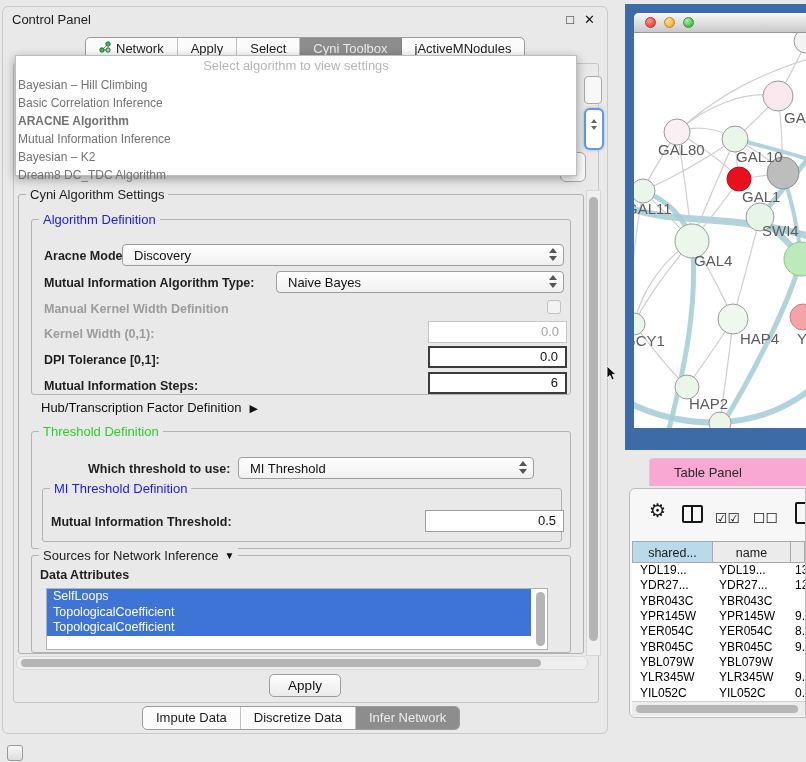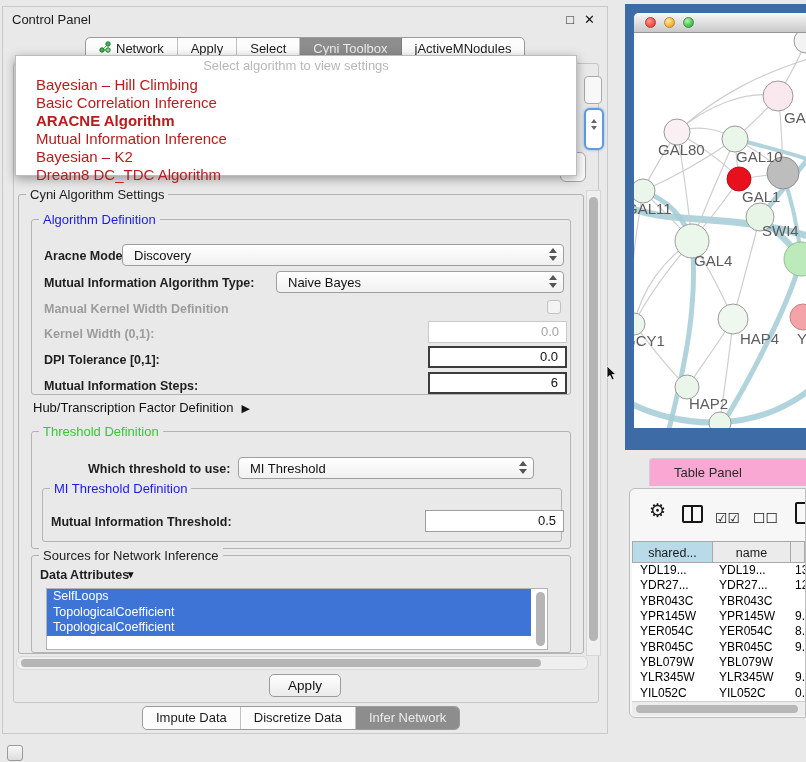--- a/index.html
+++ b/index.html
@@ -1,21 +1,21 @@
 <!DOCTYPE html>
 <html><head>
 <meta charset="utf-8">
 <style>
   html,body{margin:0;padding:0;}
   body{font-family:"Liberation Sans","DejaVu Sans",sans-serif;}
   #screen{position:relative;width:806px;height:762px;background:#e9e9e9;overflow:hidden;}
 
   
   #control-panel{position:absolute;left:2px;top:6px;width:606px;height:728px;
-    background:#e9e9e9;border:1px solid #c9c9c9;border-radius:0;box-sizing:border-box;}
+    background:#e9e9e9;border:1px solid #c9c9c9;border-radius:6px;box-sizing:border-box;}
   .cp-titlebar{position:absolute;left:0;top:0;width:100%;height:26px;}
   .cp-title{position:absolute;left:9px;top:0;line-height:26px;font-size:13px;color:#1b1b1b;}
   .cp-float{position:absolute;right:33px;top:5px;font-size:13px;color:#222;cursor:default;}
   .cp-close{position:absolute;right:12px;top:5px;font-size:13px;font-weight:bold;color:#111;}
 
   
   .seg-bar{position:absolute;display:flex;height:22px;background:#fcfcfc;border:1px solid #9b9b9b;
     border-radius:5px;overflow:hidden;font-size:13px;justify-content:space-between;}
   .seg-bar .tab{padding:0 13px;line-height:22px;color:#1c1c1c;border-right:1px solid #c2c2c2;
     display:flex;align-items:center;gap:5px;white-space:nowrap;}
@@ -84,21 +84,21 @@
 
   
   #apply-btn{position:absolute;left:266px;top:667px;width:72px;height:23px;line-height:21px;
     text-align:center;font-size:13.5px;color:#111;background:linear-gradient(#fefefe,#ebebeb);
     border:1px solid #9c9c9c;border-radius:5px;box-sizing:border-box;}
 
   
   #popup{position:absolute;left:15px;top:55px;width:562px;height:121px;background:#fff;
     border:1px solid #bdbdbd;box-shadow:0 3px 10px rgba(0,0,0,0.35);z-index:60;box-sizing:border-box;}
   #popup-placeholder{height:20px;line-height:20px;text-align:center;color:#b7b7b7;font-size:13px;}
-  .popup-item{height:18px;line-height:18px;font-size:15px;color:#b91c1c;padding-left:20px;white-space:nowrap;}
+  .popup-item{height:18px;line-height:18px;font-size:12px;color:#737373;padding-left:2px;white-space:nowrap;}
   .popup-item.bold{font-weight:bold;}
 
   
   #net-frame{position:absolute;left:625px;top:4px;width:181px;height:446px;background:#3d6ba6;}
   #mac-window{position:absolute;left:9px;top:9px;width:172px;height:415px;background:#fff;
     border-radius:5px 0 0 0;overflow:hidden;}
   .mac-titlebar{position:absolute;left:0;top:0;width:100%;height:20px;
     background:linear-gradient(#f7f7f7,#c9c9c9);border-bottom:1px solid #979797;box-sizing:border-box;}
   .light{position:absolute;top:4px;width:11px;height:11px;border-radius:50%;box-sizing:border-box;}
   .light.red{left:11px;background:radial-gradient(circle at 35% 30%,#ff9a93,#f4534a 60%,#c93830);border:1px solid #b33a32;}
@@ -219,21 +219,21 @@
           <div class="flabel disabled" style="left:12px;top:107px;">Kernel Width (0,1):</div>
           <div class="field disabled" style="left:396px;top:101px;width:139px;height:22px;">0.0</div>
 
           <div class="flabel" style="left:12px;top:133px;">DPI Tolerance [0,1]:</div>
           <div class="field strong" style="left:396px;top:126px;width:139px;height:22px;">0.0</div>
 
           <div class="flabel" style="left:12px;top:159px;">Mutual Information Steps:</div>
           <div class="field strong" style="left:396px;top:152px;width:139px;height:22px;">6</div>
         </div>
 
-        <div style="position:absolute;left:14px;top:205px;font-size:13px;color:#111;display:flex;align-items:flex-end;gap:8px;">
+        <div style="position:absolute;left:22px;top:205px;font-size:13px;color:#111;display:flex;align-items:flex-end;gap:8px;">
           <span>Hub/Transcription Factor Definition</span>
           <span class="arrow-glyph">▶</span>
         </div>
 
         <div class="fieldset" style="left:12px;top:236px;width:540px;height:118px;">
           <span class="legend green">Threshold Definition</span>
 
           <div class="flabel" style="left:56px;top:30px;">Which threshold to use:</div>
           <div class="combo" style="left:206px;top:25px;width:296px;height:22px;">
             <span class="combo-text">MI Threshold</span>
@@ -244,21 +244,21 @@
           </div>
 
           <div class="fieldset" style="left:10px;top:56px;width:520px;height:54px;">
             <span class="legend blue">MI Threshold Definition</span>
             <div class="flabel" style="left:8px;top:26px;">Mutual Information Threshold:</div>
             <div class="field normal" style="left:382px;top:21px;width:139px;height:22px;">0.5</div>
           </div>
         </div>
 
         <div class="fieldset" style="left:12px;top:360px;width:540px;height:98px;">
-          <span class="legend" style="display:flex;align-items:center;gap:6px;flex-direction:column;">
+          <span class="legend" style="display:flex;align-items:center;gap:6px;">
             <span>Sources for Network Inference</span>
             <span class="arrow-glyph" style="font-size:10px;">▼</span>
           </span>
           <div class="flabel" style="left:8px;top:12px;">Data Attributes</div>
           <div id="attr-list">
             <div class="attr-item selected">SelfLoops</div>
               <div class="attr-item selected">TopologicalCoefficient</div>
               <div class="attr-item selected">TopologicalCoefficient</div>
               <div id="attr-vthumb"></div>
           </div>

